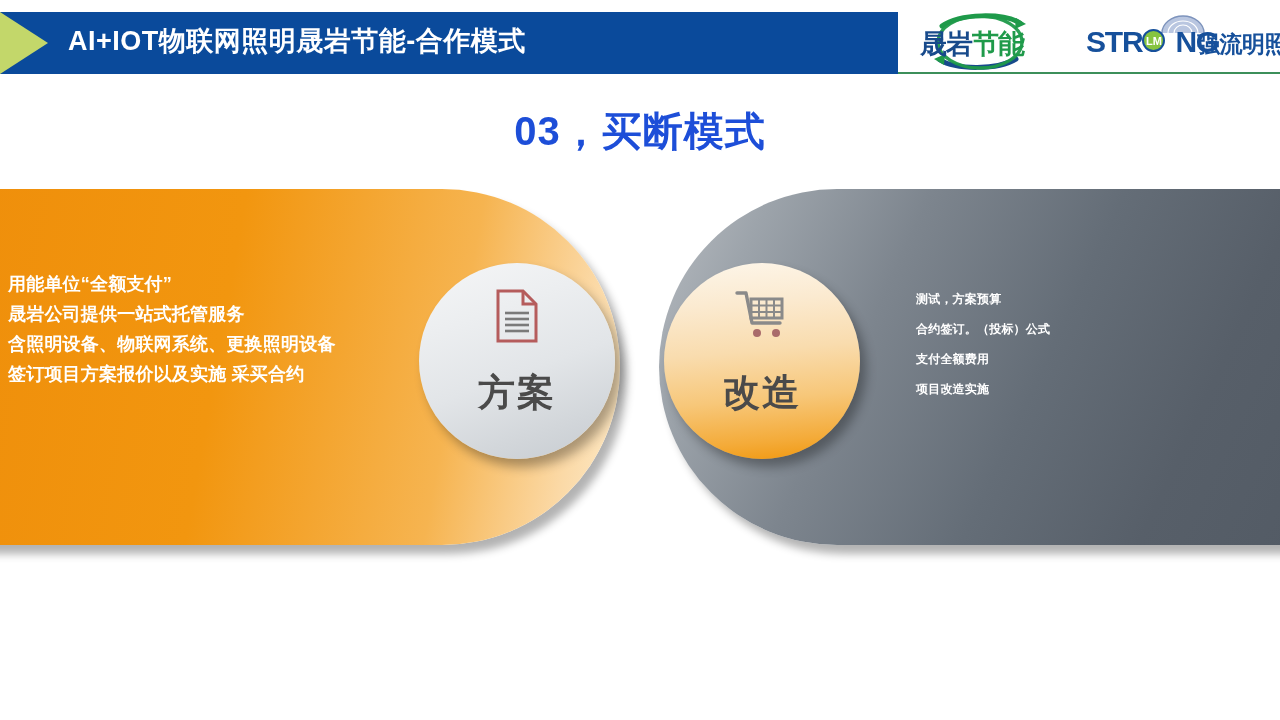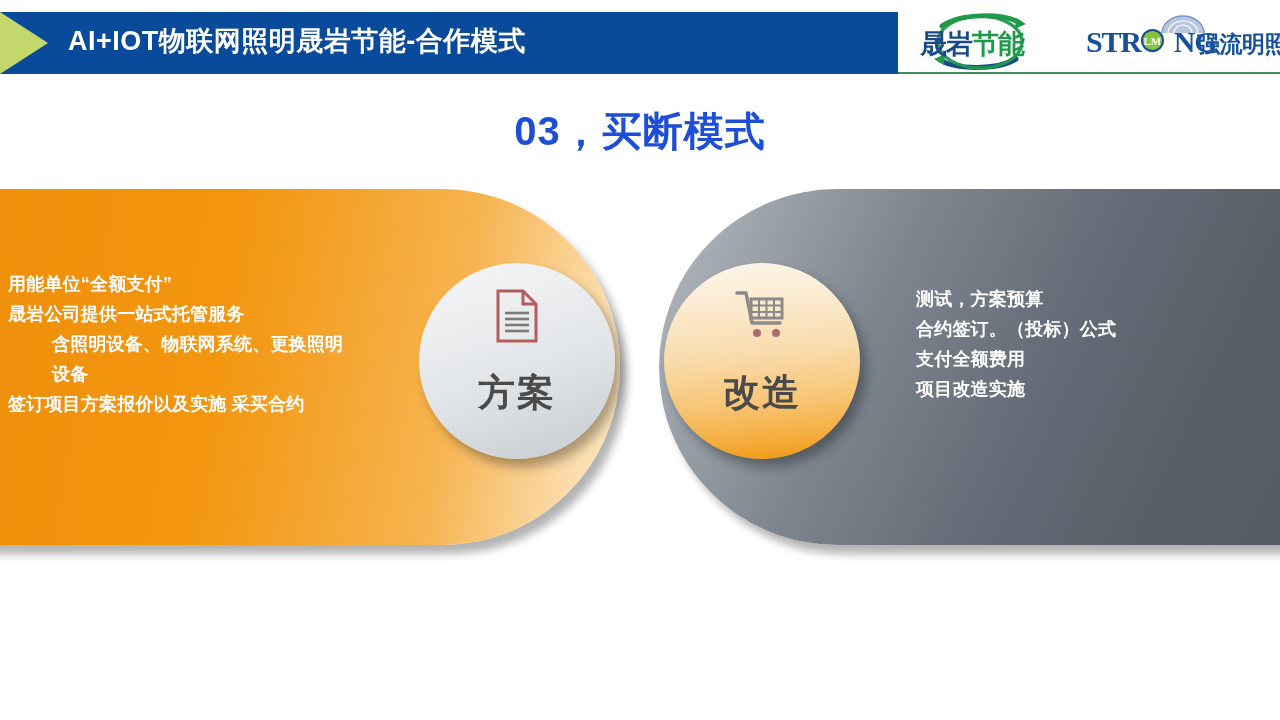--- a/index.html
+++ b/index.html
@@ -96,21 +96,21 @@
   .logo-strong-word {
     position: absolute;
     left: 2px;
     top: 13px;
     font-size: 30px;
     font-weight: bold;
     color: #16509b;
     letter-spacing: -1.2px;
     white-space: nowrap;
     z-index: 3;
-    font-family: Liberation Serif, serif;
+    font-family: Liberation Sans, sans-serif;
   }
   .logo-strong-o {
     display: inline-block;
     position: relative;
     width: 27px;
     height: 27px;
     vertical-align: -4px;
     padding-left: 6px;
   }
   .logo-strong-o .ring {
@@ -195,40 +195,40 @@
     left: 28px;
     top: 80px;
     width: 340px;
     color: #ffffff;
     font-size: 18px;
     font-weight: bold;
     line-height: 30px;
     letter-spacing: 0.2px;
   }
   .panel-left-text div { white-space: nowrap; }
-  .panel-left-text div.wrap { white-space: normal; margin-left: 44px; }
+  .panel-left-text div.wrap { white-space: normal; }
 
   
   .panel-right {
     position: absolute;
     left: 659px;
     top: 0;
     width: 640px;
     height: 356px;
     background: linear-gradient(115deg, #b9bdc2 0%, #9da4ab 14%, #7d858e 34%, #646d77 58%, #575f69 80%, #535b65 100%);
     border-radius: 178px 0 0 178px;
     box-shadow: 7px 9px 9px rgba(0,0,0,0.30);
   }
   .panel-right-text {
     position: absolute;
     left: 257px;
     top: 95px;
     width: 330px;
     color: #ffffff;
-    font-size: 18px;
+    font-size: 12px;
     font-weight: bold;
     line-height: 30px;
     letter-spacing: 0.2px;
   }
   .panel-right-text div { white-space: nowrap; }
 
   
   .circle {
     position: absolute;
     width: 196px;

